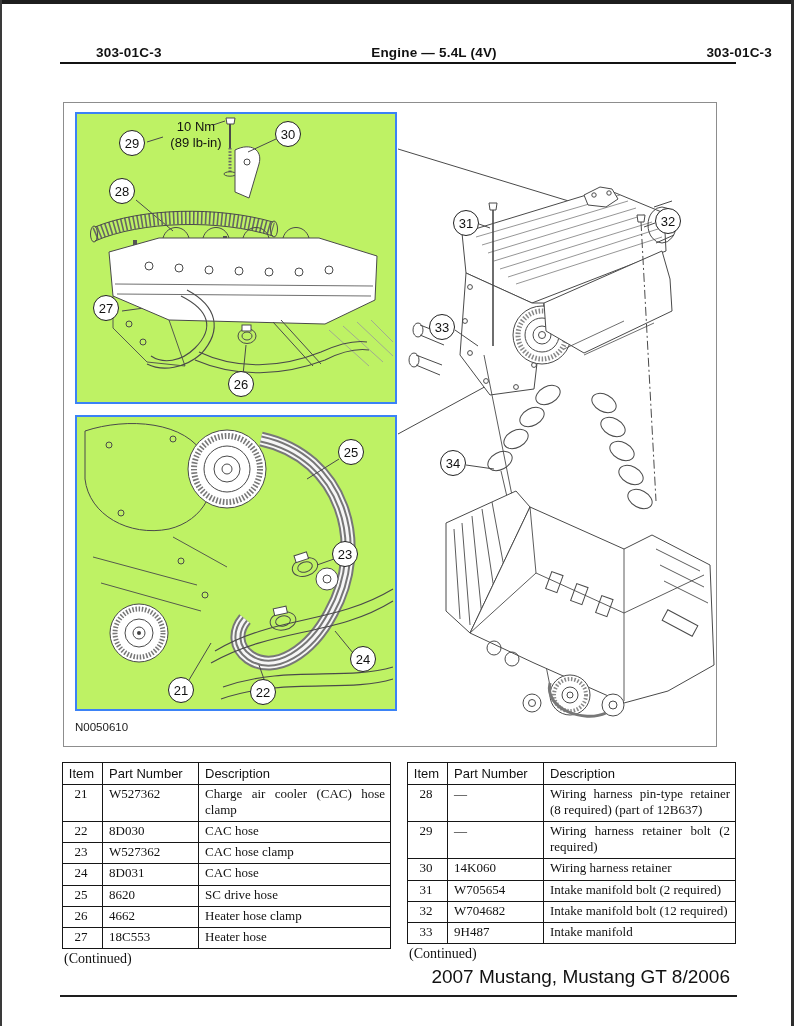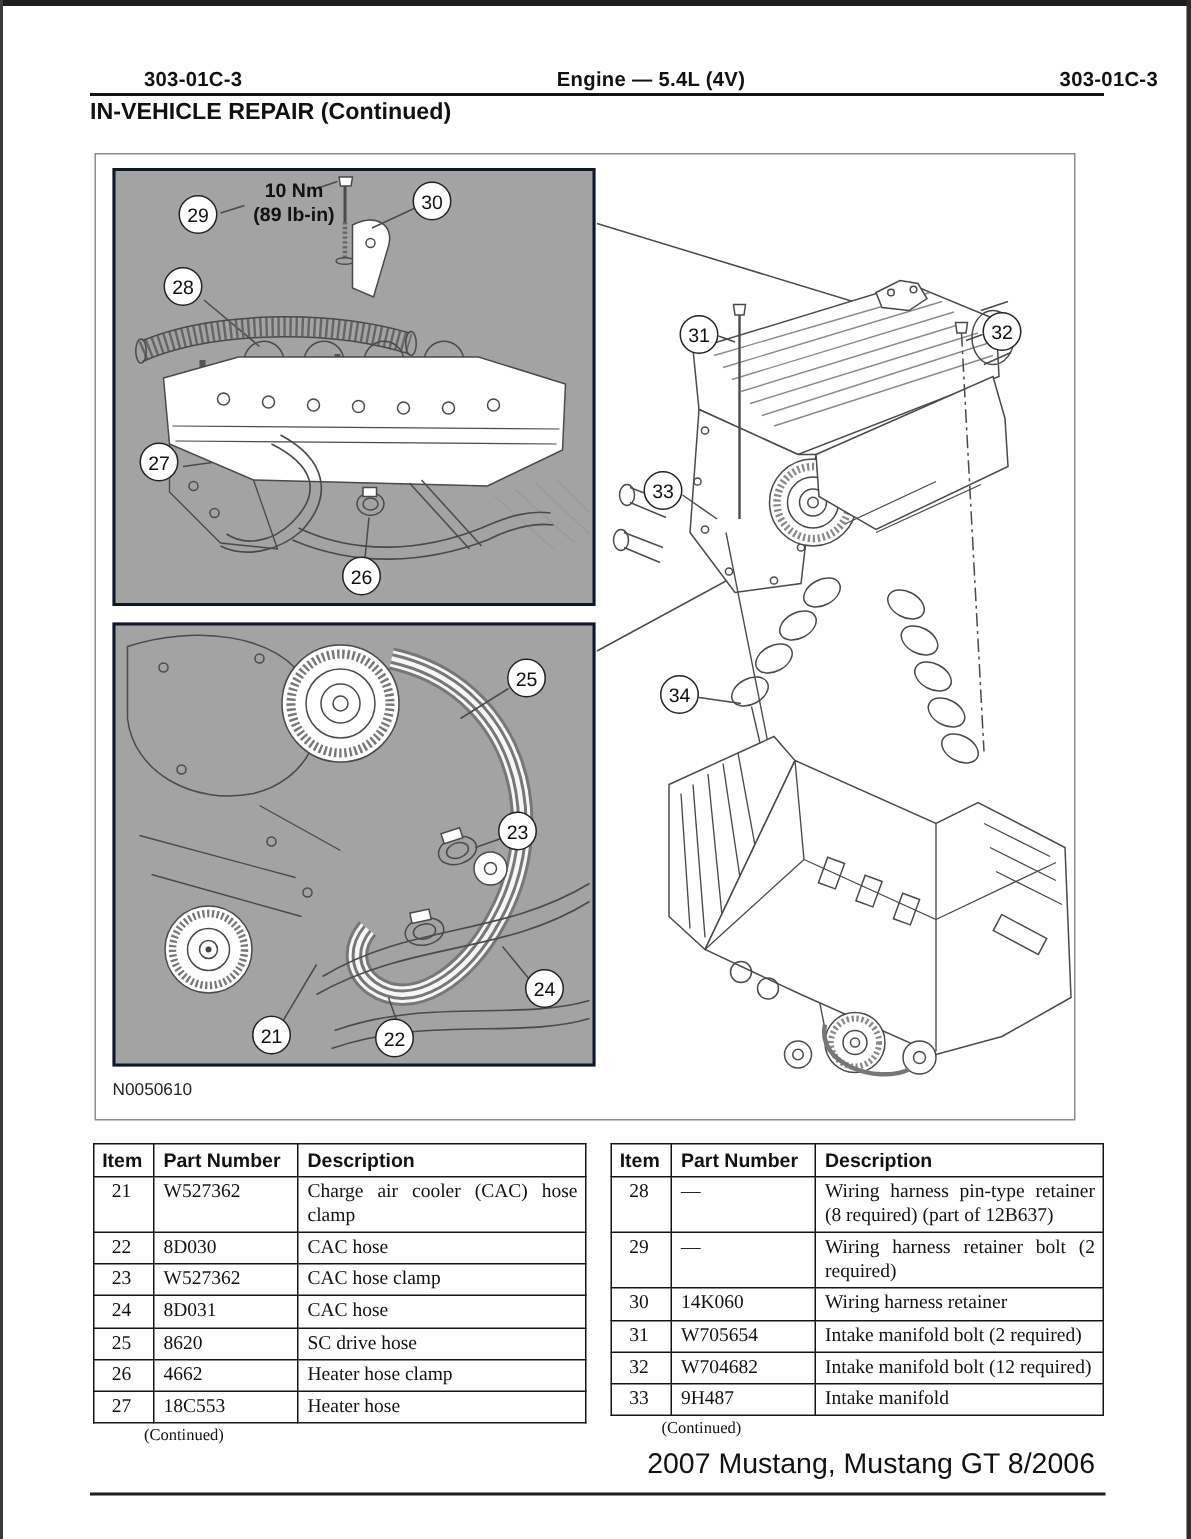--- a/index.html
+++ b/index.html
@@ -9,59 +9,58 @@
   .edge-top  { position:absolute; top:0; left:0; width:794px; height:4px; background:#1d1d1d; }
   .edge-left { position:absolute; top:0; left:0; width:2px; height:1026px; background:#3a3a3a; }
   .edge-right{ position:absolute; top:0; right:0; width:3px; height:1026px; background:#2c2c2c; }
 
   .header-row { position:absolute; top:45px; left:60px; width:676px; display:flex; justify-content:space-between; font-weight:bold; font-size:13.5px; letter-spacing:.2px;margin-left:36px; }
   .header-rule { position:absolute; top:62px; left:60px; width:676px; height:2px; background:#131313; }
   .section-title { position:absolute; top:66px; left:60px; font-size:15.5px; font-weight:bold; }
 
   .figure-box { position:absolute; left:63px; top:102px; width:654px; height:645px; border:1px solid #8d8d8d; background:#fff; }
   .fig-svg { position:absolute; left:0; top:0; z-index:1; }
-  .inset { position:absolute; border:2px solid #0f172a; background:#a3a3a3; z-index:2;font-weight:bold; }
+  .inset { position:absolute; border:2px solid #3b82f6; background:#bef264; z-index:2; }
   .inset1 { left:11px; top:9px;  width:322px; height:292px; }
   .inset2 { left:11px; top:312px; width:322px; height:296px; }
   .inset svg { position:absolute; left:0; top:0; }
   .torque-note { position:absolute; left:82px; top:5px; width:74px; text-align:center; font-size:13px; line-height:1.22; z-index:4; }
   .figure-id { position:absolute; left:11px; top:618px; font-size:11.5px; color:#222; z-index:3; }
   .callout-layer { position:absolute; inset:0; z-index:5; }
   .callout { position:absolute; width:26px; height:26px; border:1.7px solid #222; border-radius:50%; background:#fff;
              display:flex; align-items:center; justify-content:center; font-size:13px; color:#111; }
 
   .tables { position:absolute; left:62px; top:762px; width:674px; display:flex; gap:17px; align-items:flex-start; }
   .table-wrap { width:328px; }
   table { border-collapse:collapse; width:328px; table-layout:fixed; border:1.5px solid #161616; }
   col.c-item { width:40px; } col.c-part { width:96px; } col.c-desc { width:192px; }
-  th { border:1px solid #161616; font-size:13px; font-weight:bold; text-align:left; padding:3px 4px 3px 6px; background:#fff; }
+  th { border:1px solid #161616; font-size:13px; font-weight:normal; text-align:left; padding:3px 4px 3px 6px; background:#fff; }
   th:first-child { text-align:center; padding-left:2px; }
   td { border:1px solid #161616; font-family:"Liberation Serif", serif; font-size:13px; line-height:1.24; vertical-align:top; padding:1px 5px 3px 6px; }
   td.item { text-align:center; padding-left:2px; }
   td.desc { text-align:justify; }
-  .continued { font-family:"Liberation Serif", serif; font-size:11px; margin-top:2px; padding-left:2px;margin-left:32px; }
+  .continued { font-family:"Liberation Serif", serif; font-size:14px; margin-top:2px; padding-left:2px; }
 
   .footer-rule { position:absolute; left:60px; top:995px; width:677px; height:1.5px; background:#1e1e1e; }
   .footer-text { position:absolute; top:966px; right:64px; font-size:19px; }
 </style>
 </head>
 <body>
 
 <div class="page">
   <div class="edge-top"></div>
   <div class="edge-left"></div>
   <div class="edge-right"></div>
 
   <div class="header-row">
     <span>303-01C-3</span>
     <span>Engine — 5.4L (4V)</span>
     <span>303-01C-3</span>
   </div>
   <div class="header-rule"></div>
-  <div class="section-title">IN-VEHICLE REPAIR (Continued)</div>
 
   <div class="figure-box">
 
     <svg class="fig-svg" width="654" height="645" viewBox="0 0 654 645">
       <g stroke="#4a4a4a" stroke-width="1" fill="none">
 
         <line x1="334" y1="46" x2="544" y2="110"></line>
           <circle cx="545" cy="110" r="2.6" fill="#222" stroke="none"></circle>
         <line x1="334" y1="331" x2="496" y2="243"></line>
           <circle cx="497" cy="242" r="2.2" fill="#222" stroke="none"></circle>

